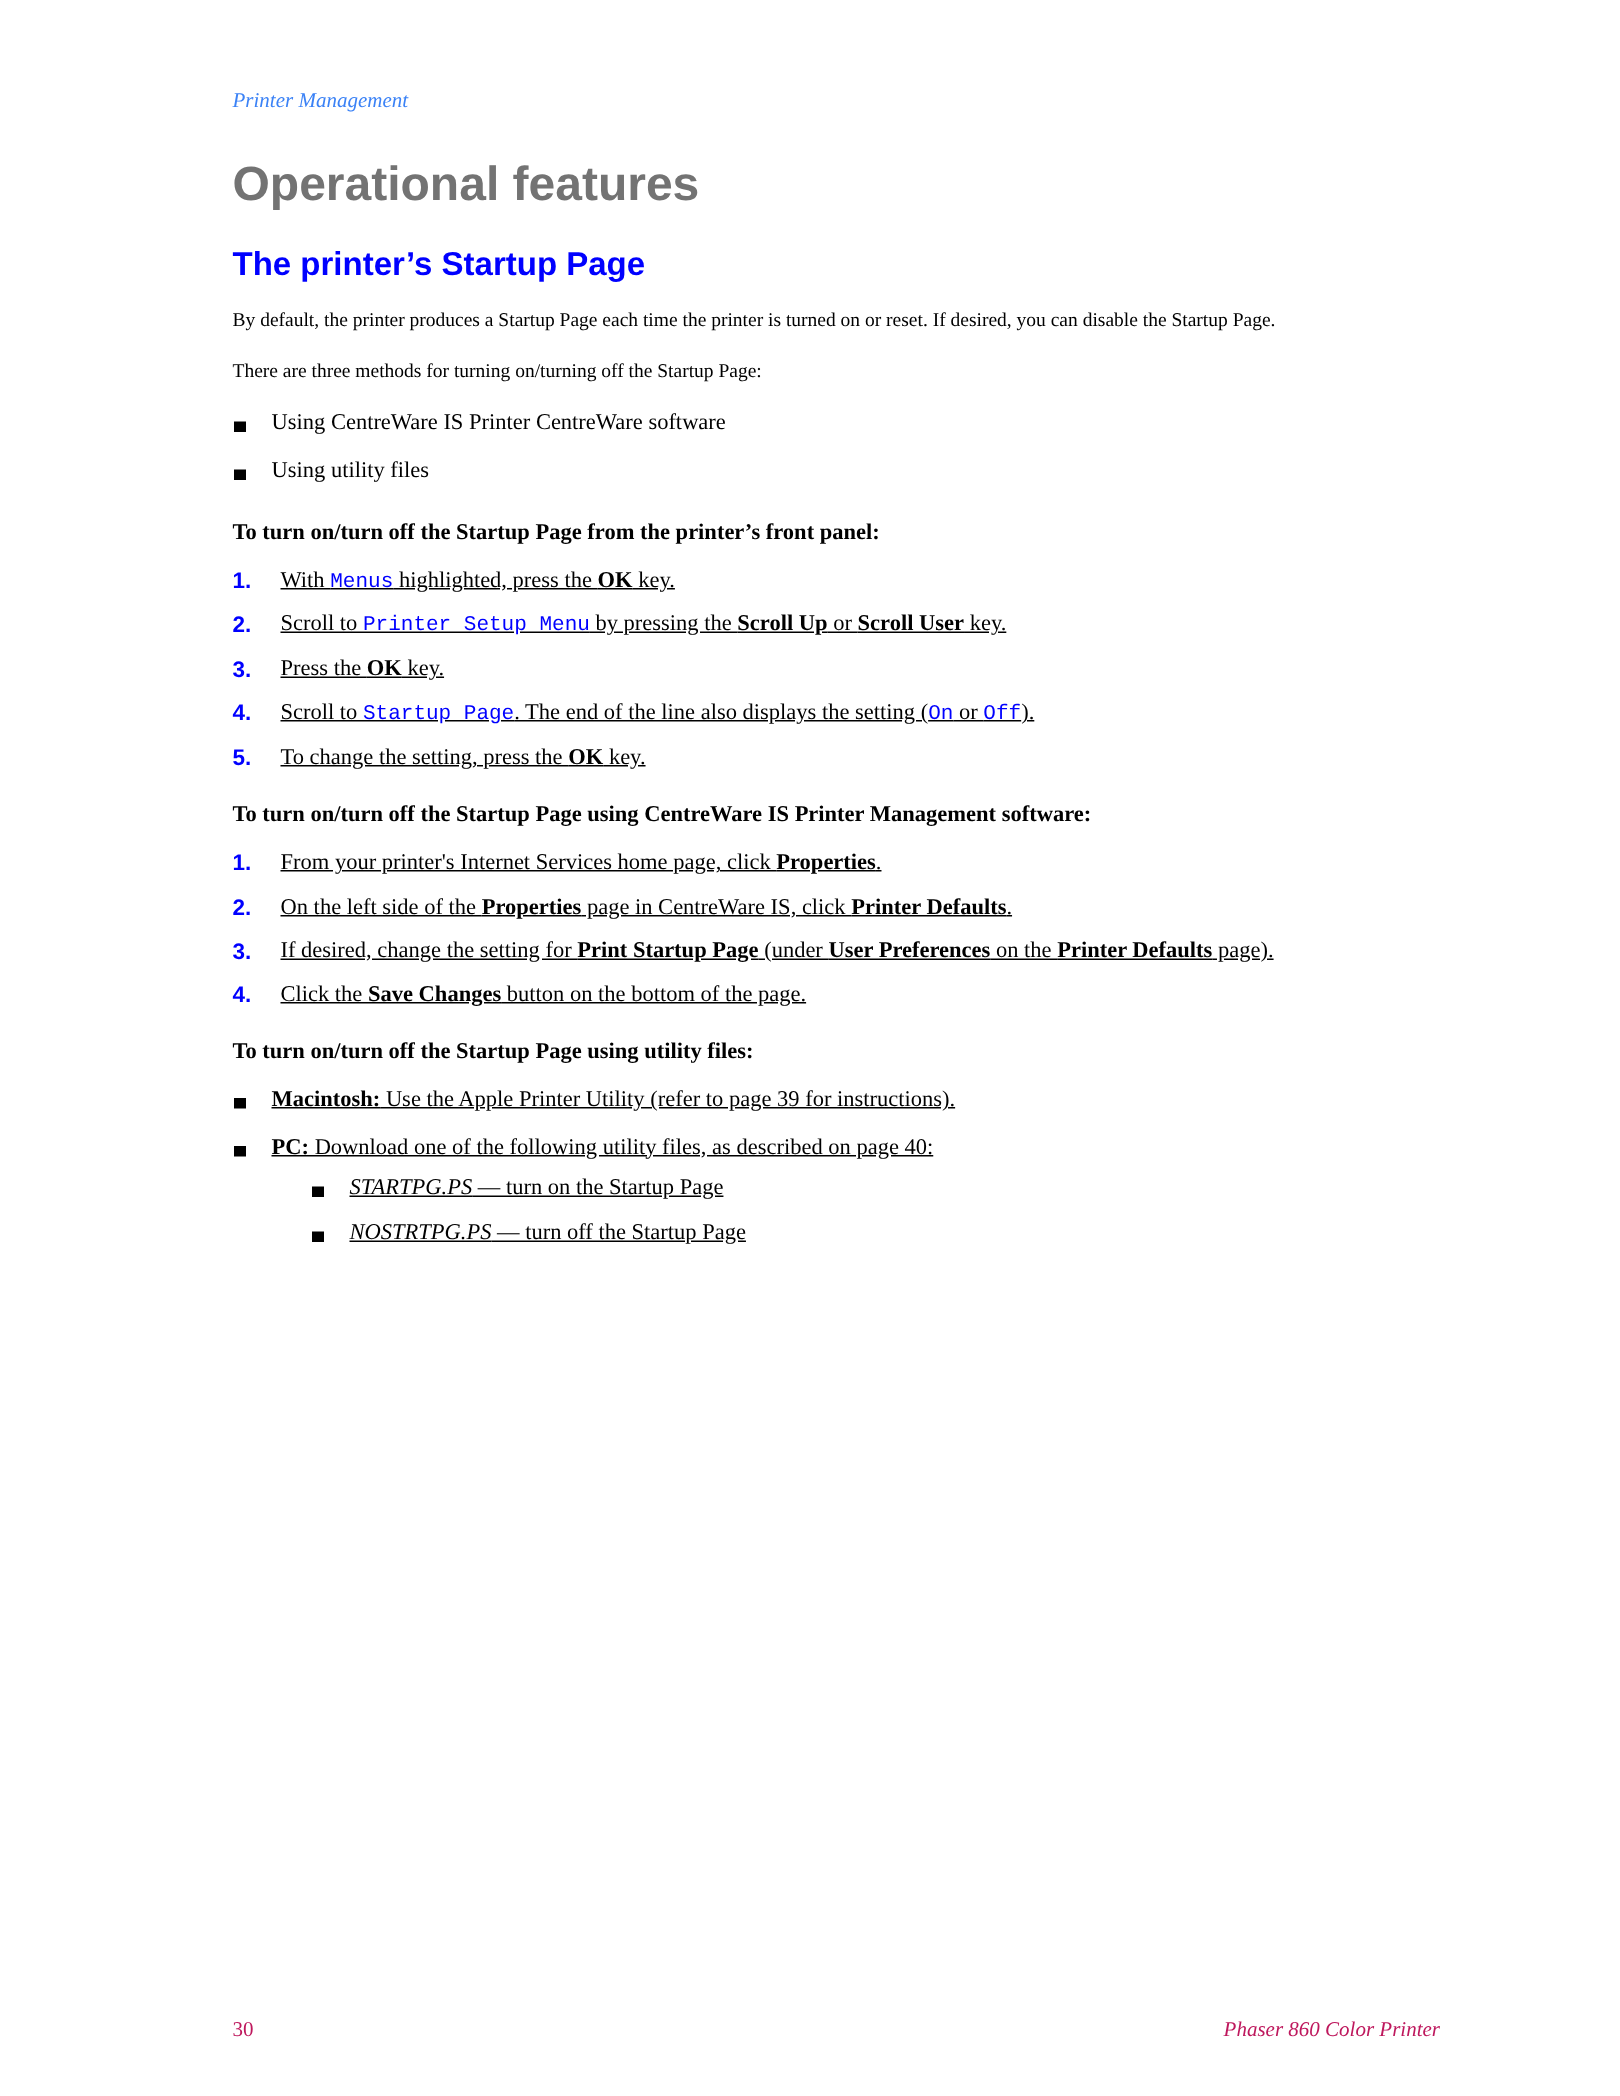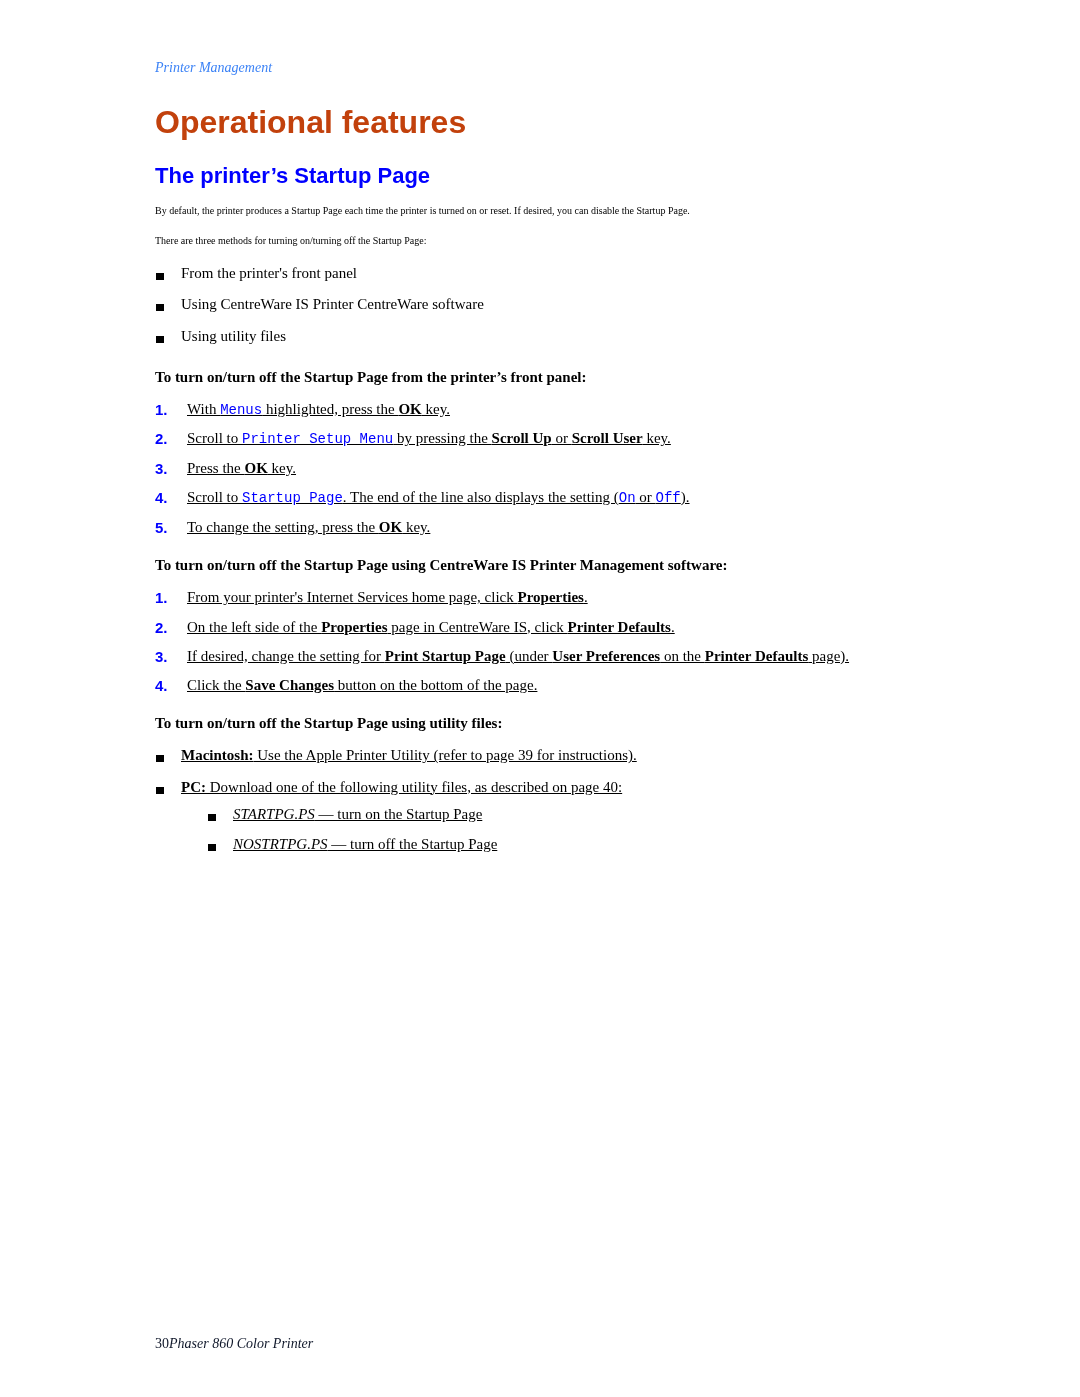--- a/index.html
+++ b/index.html
@@ -26,37 +26,37 @@
     }
 
     .breadcrumb {
       font-style: italic;
       font-size: 14px;
       color: #3b82f6;
       margin-bottom: 28px;
     }
 
     .page-title {
-      color: #c2410c;
+      color: #737373;
       font-size: 32px;
       font-weight: bold;
       font-family: Arial, sans-serif;
       margin-bottom: 22px;
     }
 
     .section-title {
       color: #0000ff;
       font-size: 22px;
       font-weight: bold;
       font-family: Arial, sans-serif;
       margin-bottom: 14px;
     }
 
     .body-text {
-      font-size: 10px;
+      font-size: 13px;
       line-height: 1.55;
       margin-bottom: 14px;
       color: #000;
     }
 
     .bullet-list {
       margin: 0 0 14px 0;
       padding: 0;
       list-style: none;
     }
@@ -141,27 +141,28 @@
     }
 
     code, .mono {
       font-family: Courier New, Courier, monospace;
       font-size: 14px;
       color: #0000ff;
     }
 
     .footer {
       position: absolute;
-      bottom: 45px;
+      bottom: 35px;
       left: 155px;
       right: 120px;
       display: flex;
+      justify-content: space-between;
       align-items: center;
       font-size: 14px;
-      color: #0f172a;
+      color: #be185d;
     }
 
     .footer-page {
       font-size: 14px;
     }
 
     .footer-title {
       font-style: italic;
       font-size: 14px;
     }
@@ -175,28 +176,20 @@
 
   <h1 class="page-title">Operational features</h1>
 
   <h2 class="section-title">The printer’s Startup Page</h2>
 
   <p class="body-text">By default, the printer produces a Startup Page each time the printer is turned on or reset. If desired, you can disable the Startup Page.</p>
 
   <p class="body-text">There are three methods for turning on/turning off the Startup Page:</p>
 
   <ul class="bullet-list">
-    <li>
-      <span class="bullet-icon">
-        <svg viewBox="0 0 10 10" xmlns="http://www.w3.org/2000/svg">
-          <rect x="1" y="2" width="8" height="7" fill="#000"></rect>
-        </svg>
-      </span>
-      <span>From the printer's front panel</span>
-    </li>
     <li>
       <span class="bullet-icon">
         <svg viewBox="0 0 10 10" xmlns="http://www.w3.org/2000/svg">
           <rect x="1" y="2" width="8" height="7" fill="#000"></rect>
         </svg>
       </span>
       <span>Using CentreWare IS Printer CentreWare software</span>
     </li>
     <li>
       <span class="bullet-icon">

